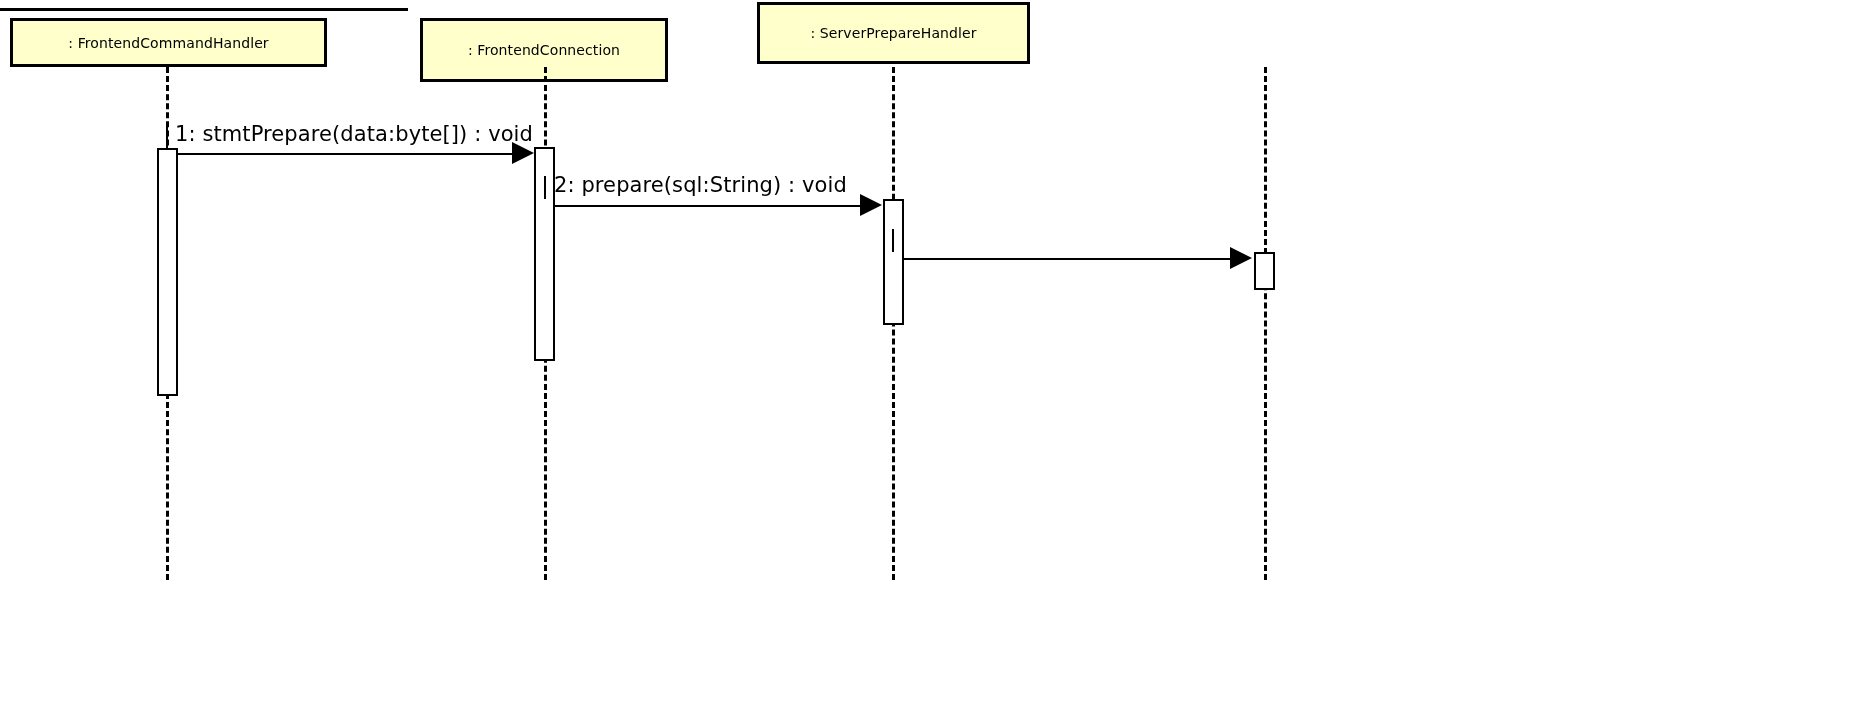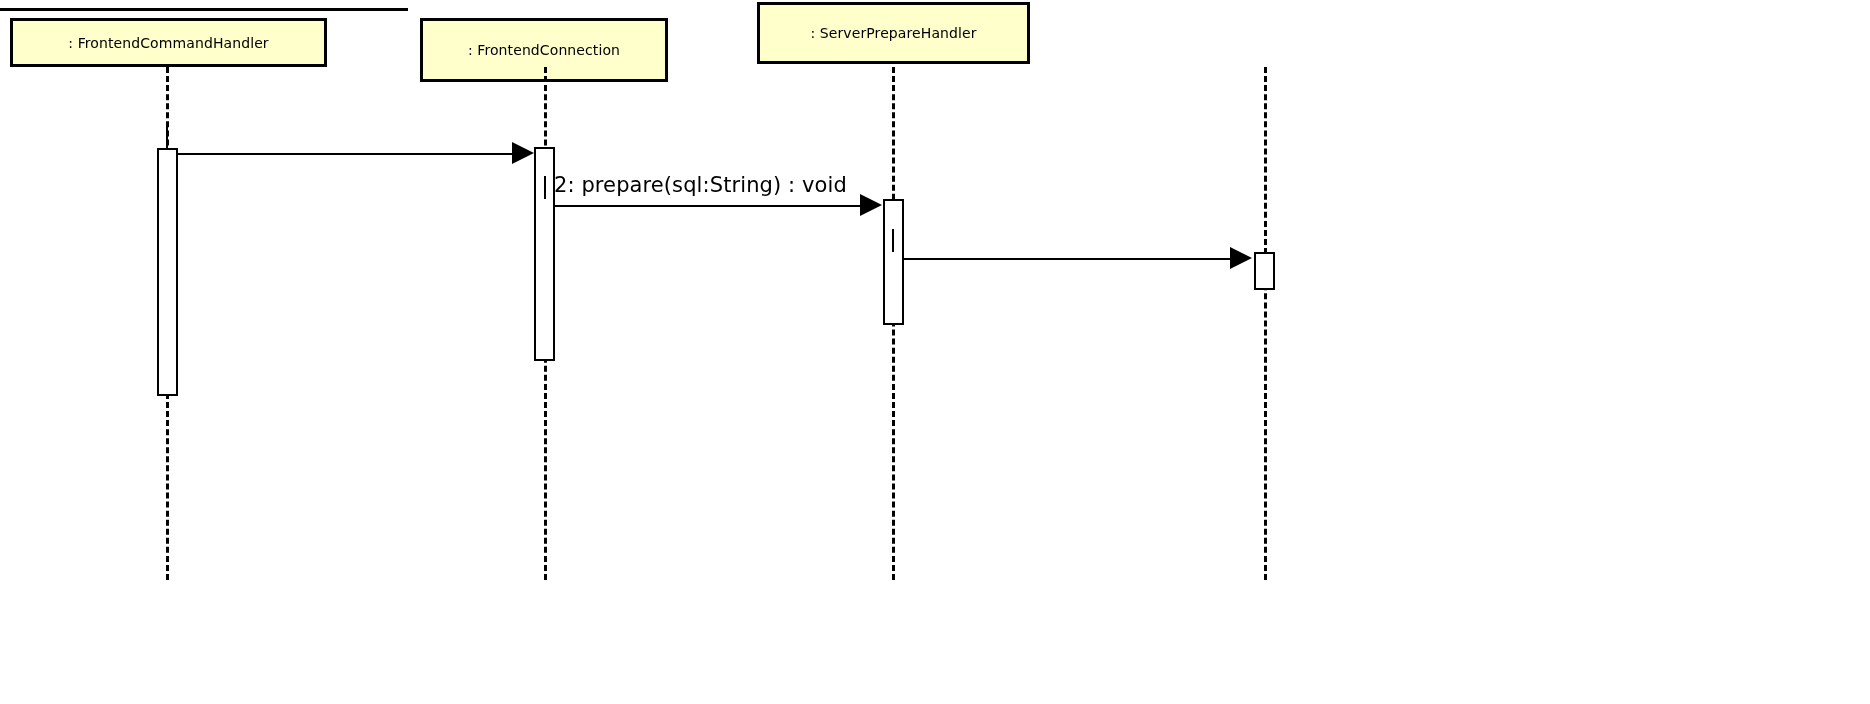--- a/index.html
+++ b/index.html
@@ -99,20 +99,21 @@
   <div class="lifeline" style="left:544px; top:67px; height:513px;"></div>
   <div class="lifeline" style="left:892px; top:67px; height:513px;"></div>
   <div class="lifeline" style="left:1264px; top:67px; height:513px;"></div>
 
   <div class="activation" style="left:157px; top:148px; width:21px; height:248px;"></div>
   <div class="activation" style="left:534px; top:147px; width:21px; height:214px;"></div>
   <div class="activation" style="left:883px; top:199px; width:21px; height:126px;"></div>
   <div class="activation" style="left:1254px; top:252px; width:21px; height:38px;"></div>
 
   <div class="msg-tick" style="left:166px; top:124px; height:24px;"></div>
+  <div class="msg-label" style="left:175px; top:122px;">1: stmtPrepare(data:byte[]) : void</div>
   <div class="msg-line" style="left:178px; top:153px; width:348px;"></div>
   <div class="msg-head" style="left:512px; top:142px;"></div>
 
   <div class="msg-tick" style="left:544px; top:176px; height:23px;"></div>
   <div class="msg-label" style="left:554px; top:173px;">2: prepare(sql:String) : void</div>
   <div class="msg-line" style="left:555px; top:205px; width:305px;"></div>
   <div class="msg-head" style="left:860px; top:194px;"></div>
 
   <div class="msg-tick" style="left:892px; top:229px; height:23px;"></div>
   <div class="msg-line" style="left:904px; top:258px; width:326px;"></div>

